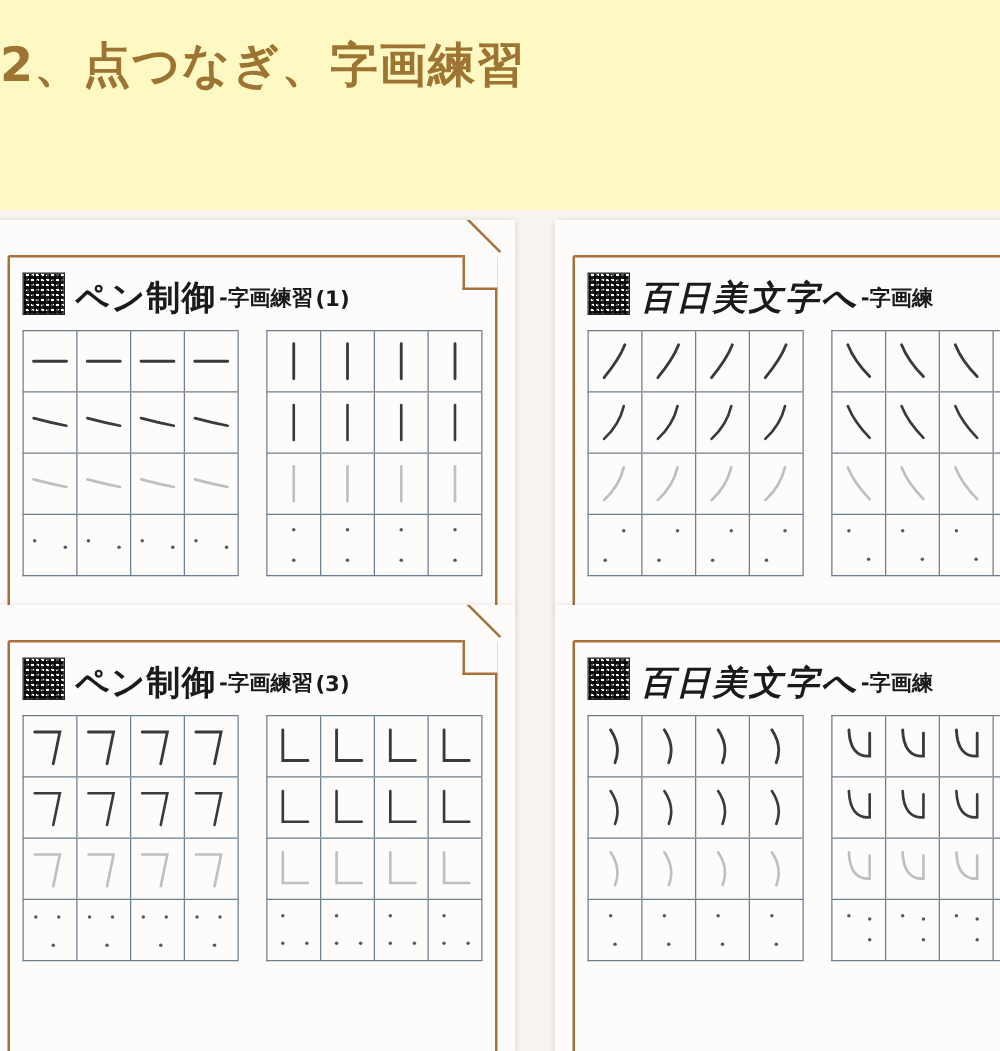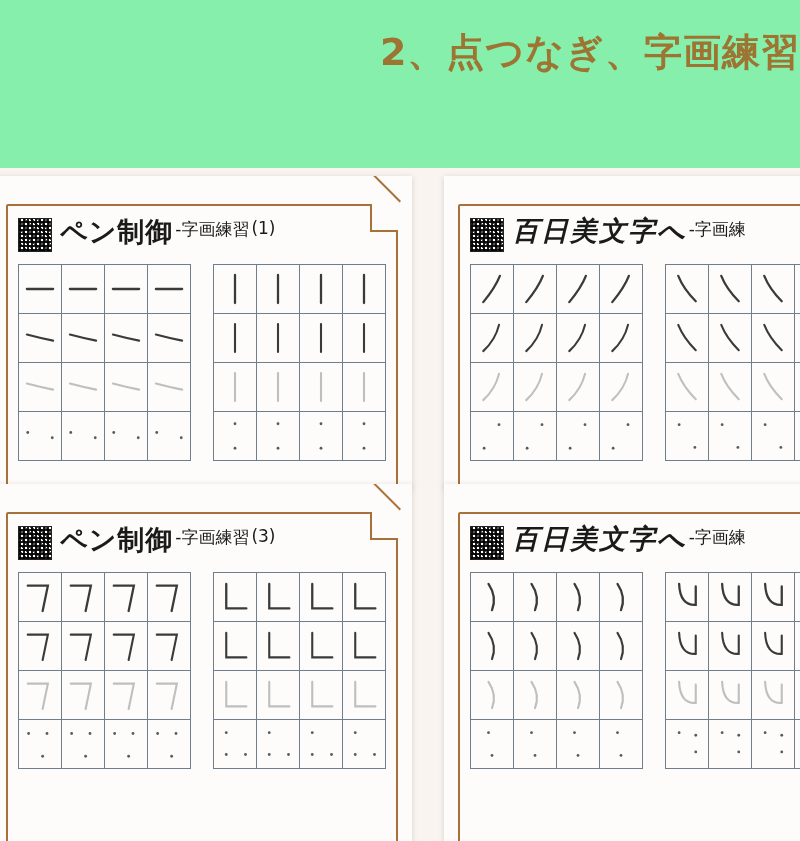--- a/index.html
+++ b/index.html
@@ -10,22 +10,22 @@
     width: 800px;
     height: 841px;
     background: #faf4f0;
     font-family: "Liberation Sans", sans-serif;
     overflow: hidden;
     position: relative;
   }
   .header {
     width: 100%;
     height: 168px;
-    background: #86efac;
-    text-align: right;
+    background: #fef9c3;
+    text-align: left;
     box-sizing: border-box;
     padding-top: 30px;
   }
   .header-title {
     font-size: 38px;
     font-weight: bold;
     color: #9d7431;
     letter-spacing: 1px;
     line-height: 1.2;
     margin: 0;
@@ -93,20 +93,21 @@
     background: #a9713a;
     transform: rotate(45deg);
     transform-origin: right top;
   }
 
   .title-row {
     position: absolute;
     left: 26px;
     top: 42px;
     display: flex;
+    align-items: flex-end;
     white-space: nowrap;
   }
   .qr {
     width: 34px;
     height: 34px;
     margin-right: 8px;
     flex: 0 0 auto;
     background-color: #ffffff;
     background-image:
       repeating-linear-gradient(90deg, #1b1b1b 0 2px, transparent 2px 4px),
@@ -128,20 +129,21 @@
     font-family: Liberation Serif, serif;
     font-style: italic;
     letter-spacing: 2px;
   }
   .sub {
     font-size: 17px;
     color: #1a1a1a;
     font-family: "DejaVu Sans", sans-serif;
     margin-left: 2px;
     padding-bottom: 2px;
+    font-weight: bold;
   }
 
   .grid {
     position: absolute;
     left: 26px;
     right: 26px;
     top: 88px;
     bottom: 0;
     display: flex;
     gap: 22px;

